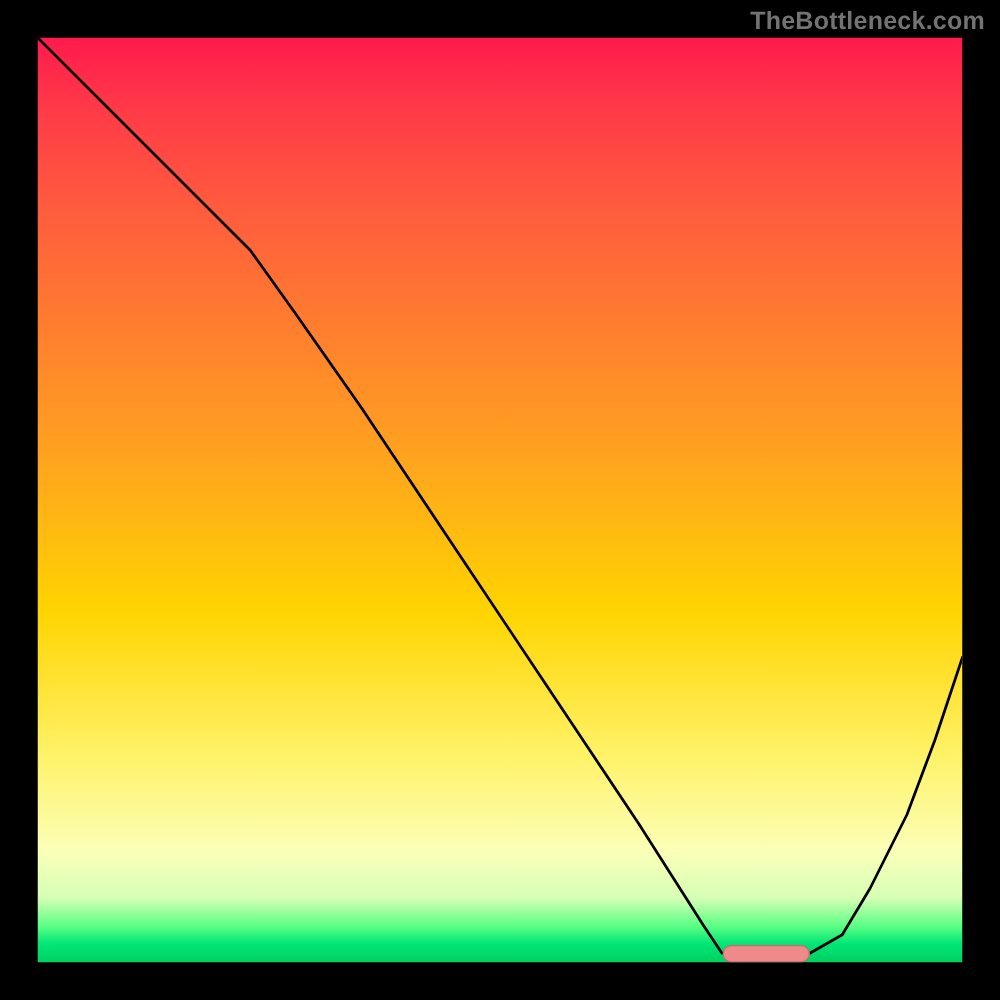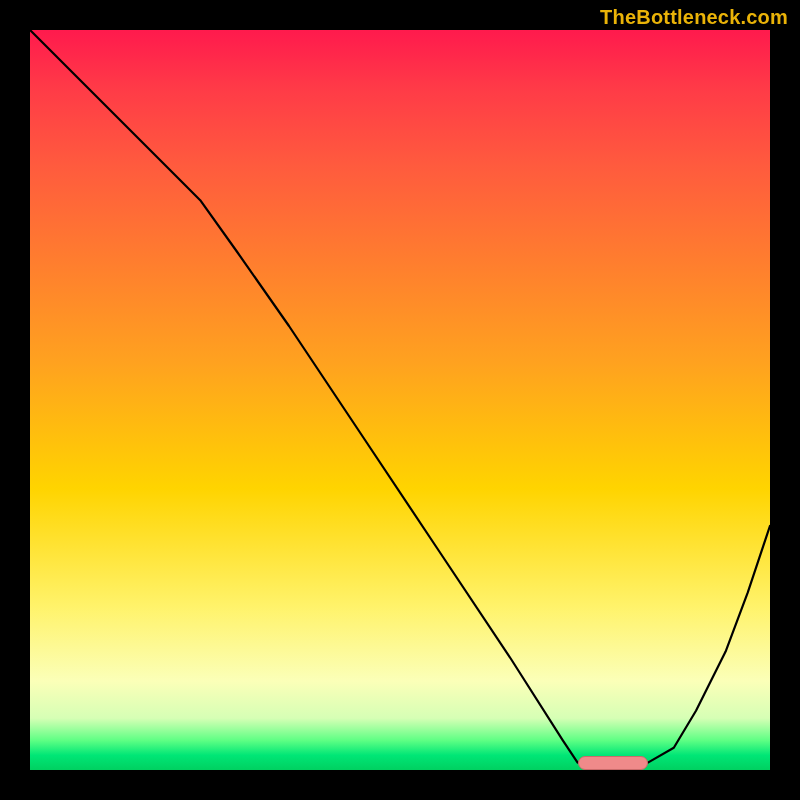--- a/index.html
+++ b/index.html
@@ -66,21 +66,21 @@
     height: 14px;
     border-radius: 7px;
     background: #ef8a8a;
     border: 1px solid #c96b6b;
     box-sizing: border-box;
   }
   .watermark {
     position: absolute;
     top: 6px;
     right: 12px;
-    color: #eab308;
+    color: #737373;
     font-size: 20px;
     font-weight: 600;
     letter-spacing: 0.2px;
     user-select: none;
   }
 </style>
 </head>
 <body>
 
 <div class="frame">

